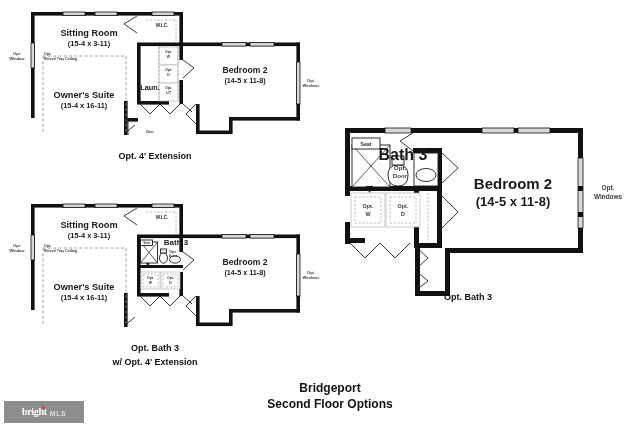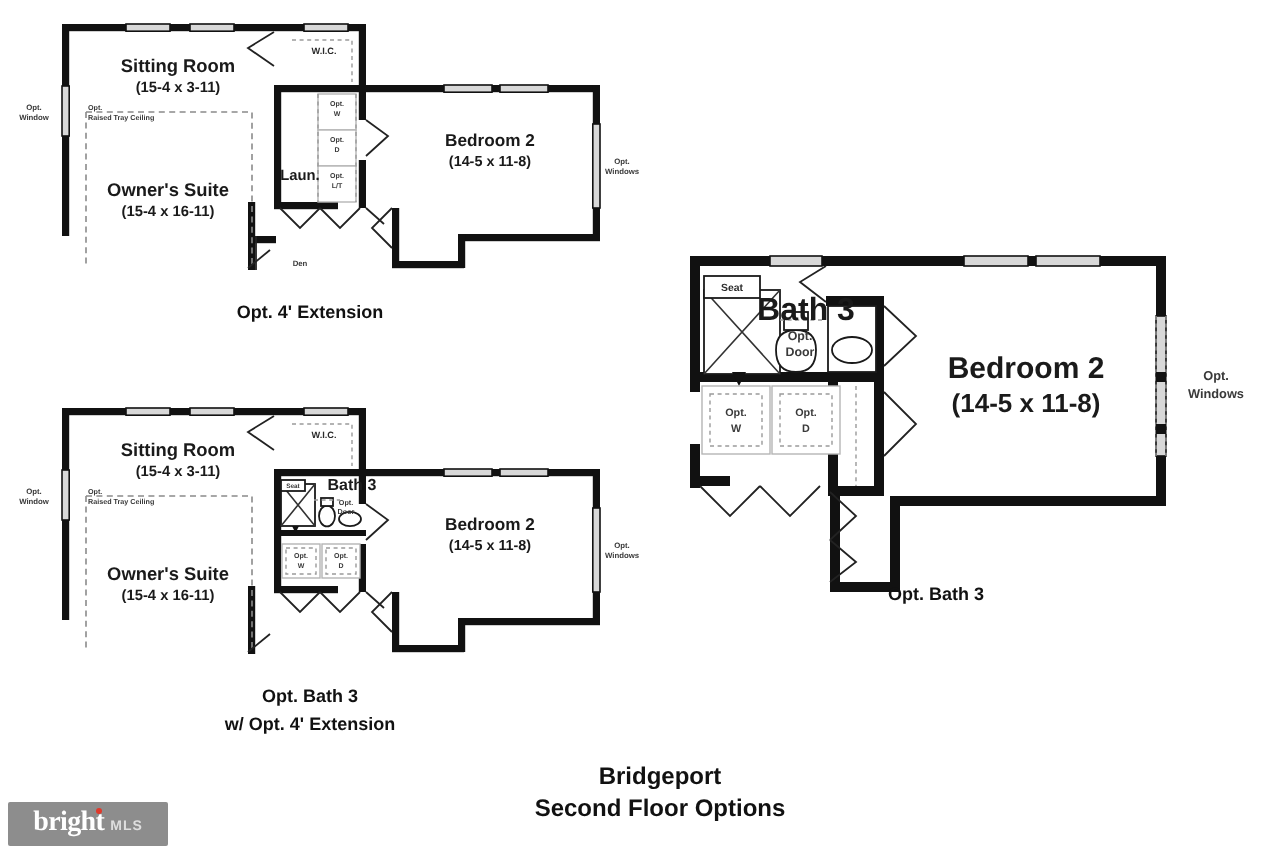--- a/index.html
+++ b/index.html
@@ -51,21 +51,21 @@
     background: #8d8d8d;
     border-radius: 1px;
     display: flex;
     align-items: center;
     justify-content: center;
     gap: 3px;
   }
   #mls-logo .brand {
     font-family: "Liberation Serif", serif;
     font-weight: bold;
-    font-size: 14px;
+    font-size: 10px;
     color: #ffffff;
     letter-spacing: -0.3px;
     position: relative;
     line-height: 1;
   }
   #mls-logo .brand .dot {
     position: absolute;
     width: 3px;
     height: 3px;
     border-radius: 50%;

